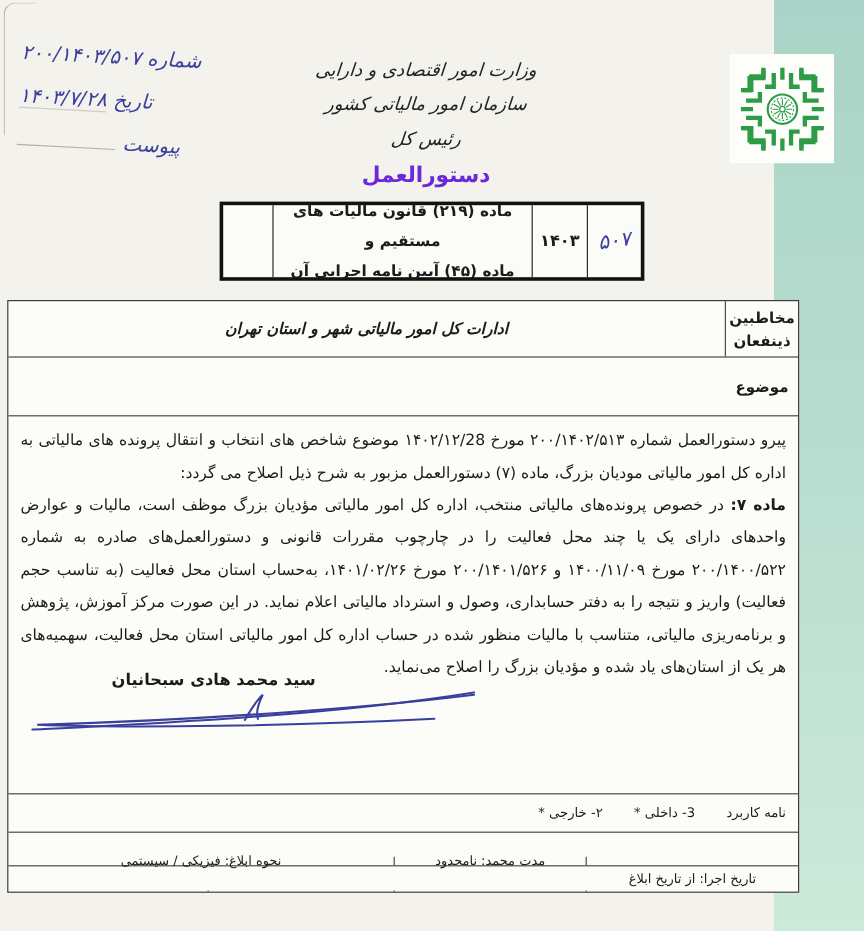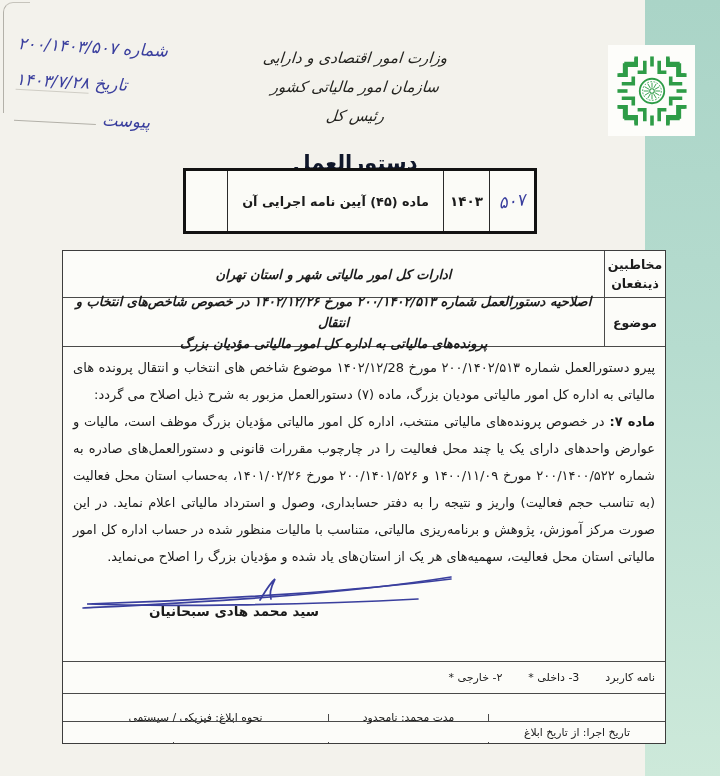--- a/index.html
+++ b/index.html
@@ -13,53 +13,53 @@
     background:linear-gradient(180deg,#aad4c7 0%, #b6dccf 45%, #cde9da 100%);}
   
   .corner-line{position:absolute; left:3px; top:2px; width:26px; height:110px;
     border-left:1.5px solid #b3b1a9; border-top:1.5px solid #c6c4bc; border-top-left-radius:10px;}
   
   .logo-box{position:absolute; right:25px; top:45px; width:87px; height:91px; background:#fdfdfa;
     display:flex; align-items:center; justify-content:center;}
   
   .letterhead{position:absolute; top:44px; right:262px; width:206px; text-align:center;}
   .letterhead .cal{font-style:italic; font-size:15px; line-height:29px; transform:skewX(-5deg); color:#23231f;}
-  .letterhead .doc-type{font-weight:bold; font-size:21px; margin-top:20px; color:#0f172a;}
+  .letterhead .doc-type{font-weight:bold; font-size:18px; margin-top:5px; color:#6d28d9;}
   
   .handwriting{position:absolute; left:16px; top:30px; width:158px; transform:rotate(3deg);
     color:#3a3f9e; font-size:16.5px; font-style:italic; letter-spacing:.4px; line-height:36px; text-align:left;}
   .handwriting .hw-line{white-space:nowrap;}
   .hw-underline{display:inline-block; width:82px; border-bottom:1.2px solid #b2b0a8; height:12px; margin-right:6px;}
   .hw-date-num{border-bottom:1px solid #cfcdc5;}
   
   .ref-box{position:absolute; top:168px; right:183px; width:354px; height:66px;
     border:3.5px solid #121212; background:#fbfbf7; display:flex; box-sizing:border-box;}
   .ref-cell{display:flex; flex-direction:column; align-items:center; justify-content:center; box-sizing:border-box;}
   .ref-cell + .ref-cell{border-right:1.6px solid #2a2a2a;}
   .ref-num{flex:0 0 44px; color:#3a3f9e; font-style:italic; font-size:17px; transform:rotate(-8deg);}
   .ref-year{flex:0 0 46px; font-weight:600; font-size:13.5px;}
   .ref-text{flex:1 1 auto; font-weight:bold; font-size:12.8px; line-height:25px; text-align:center;}
   .ref-empty{flex:0 0 42px;}
   
-  .main-table{position:absolute; top:250px; right:54px; width:604px; background:#fcfcf9;
+  .main-table{position:absolute; top:250px; right:54px; width:660px; background:#fcfcf9;
     border:1.5px solid #3d3d3d; box-sizing:border-box;}
   .trow{display:flex; box-sizing:border-box;}
   .trow + .trow{border-top:1.2px solid #4a4a4a;}
   .trow .cell{box-sizing:border-box; display:flex; align-items:center; justify-content:center;}
   .trow .cell + .cell{border-right:1.2px solid #4a4a4a;font-style:italic;}
   .label-cell{flex:0 0 60px; flex-direction:column; font-weight:bold; font-size:12.5px; line-height:19px; text-align:center;}
   .value-cell{flex:1 1 auto; flex-direction:column; font-weight:bold; font-size:13px; line-height:21px; text-align:center; padding:2px 6px;}
   .row-recipients{height:46px;}
   .row-subject{height:49px;}
   
   .body-box{position:relative; height:314px; box-sizing:border-box; padding:7px 10px 0 10px;
     font-size:13px; line-height:27px; text-align:justify;}
   .body-box p{margin:0;}
   .article-lead{font-weight:bold;}
-  .sig-name{position:absolute; top:207px; left:86px; font-weight:bold; font-size:13.5px; white-space:nowrap;margin-top:44px;}
+  .sig-name{position:absolute; top:207px; left:86px; font-weight:bold; font-size:13.5px; white-space:nowrap;}
   .sig-scribble{position:absolute; top:223px; left:10px;}
   
   .row-scope{height:32px; align-items:center; font-size:11px; padding-right:10px; display:flex;}
   .row-scope span{margin-left:26px;}
   .cells-row{display:flex; box-sizing:border-box; font-size:10.8px;}
   .cells-row > div{box-sizing:border-box; display:flex; align-items:center; justify-content:center; text-align:center;}
   .cells-row > div + div{border-right:1.2px solid #4a4a4a;margin-top:20px;}
   .row-meta{height:28px;}
   .row-empty{height:22px;}
   .cw1{flex:0 0 176px;margin-top:38px;} .cw2{flex:0 0 160px;} .cw3{flex:0 0 155px;} .cw4{flex:1 1 auto;}
@@ -119,44 +119,41 @@
     </div>
     <div class="hw-line">
       <span>پیوست</span><span class="hw-underline"></span>
     </div>
   </div>
 
   <div class="ref-box">
     <div class="ref-cell ref-num">۵۰۷</div>
     <div class="ref-cell ref-year">۱۴۰۳</div>
     <div class="ref-cell ref-text">
+      <div>ماده (۲۱۹) قانون مالیات های مستقیم و</div>
       <div>ماده (۴۵) آیین نامه اجرایی آن</div>
     </div>
     <div class="ref-cell ref-empty"></div>
   </div>
 
   <div class="main-table">
 
     <div class="trow row-recipients">
       <div class="cell label-cell">
         <div>مخاطبین</div>
         <div>ذینفعان</div>
       </div>
       <div class="cell value-cell">
         <div>ادارات کل امور مالیاتی شهر و استان تهران</div>
       </div>
     </div>
 
     <div class="trow row-subject">
       <div class="cell label-cell">
         <div>موضوع</div>
-      </div>
-      <div class="cell value-cell">
-        <div>اصلاحیه دستورالعمل شماره ۲۰۰/۱۴۰۲/۵۱۳ مورخ ۱۴۰۲/۱۲/۲۶ در خصوص شاخص‌های انتخاب و انتقال</div>
-        <div>پرونده‌های مالیاتی به اداره کل امور مالیاتی مؤدیان بزرگ</div>
       </div>
     </div>
 
     <div class="trow" style="display:block;">
       <div class="body-box">
         <p>پیرو دستورالعمل شماره ۲۰۰/۱۴۰۲/۵۱۳ مورخ ۱۴۰۲/۱۲/28 موضوع شاخص های انتخاب و انتقال پرونده های مالیاتی به اداره کل امور مالیاتی مودیان بزرگ، ماده (۷) دستورالعمل مزبور به شرح ذیل اصلاح می گردد:</p>
         <p><span class="article-lead">ماده ۷:</span><span> در خصوص پرونده‌های مالیاتی منتخب، اداره کل امور مالیاتی مؤدیان بزرگ موظف است، مالیات و عوارض واحدهای دارای یک یا چند محل فعالیت را در چارچوب مقررات قانونی و دستورالعمل‌های صادره به شماره ۲۰۰/۱۴۰۰/۵۲۲ مورخ ۱۴۰۰/۱۱/۰۹ و ۲۰۰/۱۴۰۱/۵۲۶ مورخ ۱۴۰۱/۰۲/۲۶، به‌حساب استان محل فعالیت (به تناسب حجم فعالیت) واریز و نتیجه را به دفتر حسابداری، وصول و استرداد مالیاتی اعلام نماید. در این صورت مرکز آموزش، پژوهش و برنامه‌ریزی مالیاتی، متناسب با مالیات منظور شده در حساب اداره کل امور مالیاتی استان محل فعالیت، سهمیه‌های هر یک از استان‌های یاد شده و مؤدیان بزرگ را اصلاح می‌نماید.</span></p>
         <div class="sig-name">سید محمد هادی سبحانیان</div>
         <svg class="sig-scribble" width="390" height="48" viewBox="0 0 390 48">
           <g stroke="#3a3f9e" stroke-width="1.7" fill="none" stroke-linecap="round">

